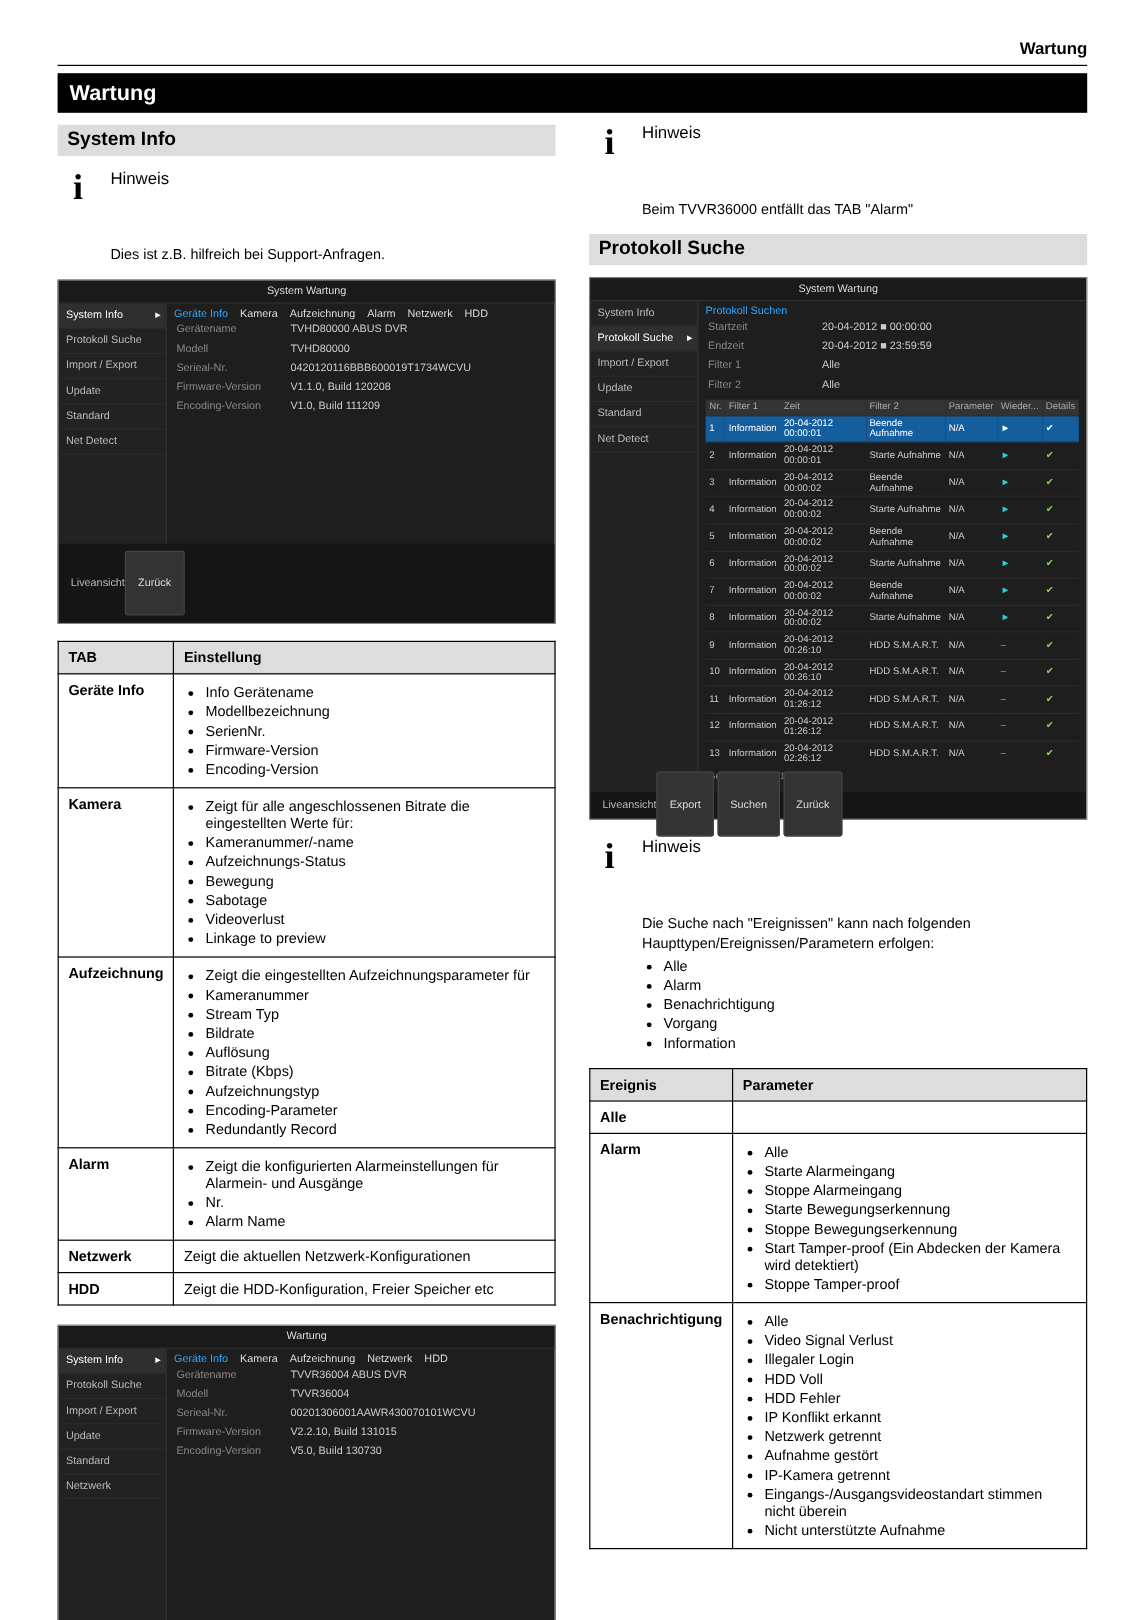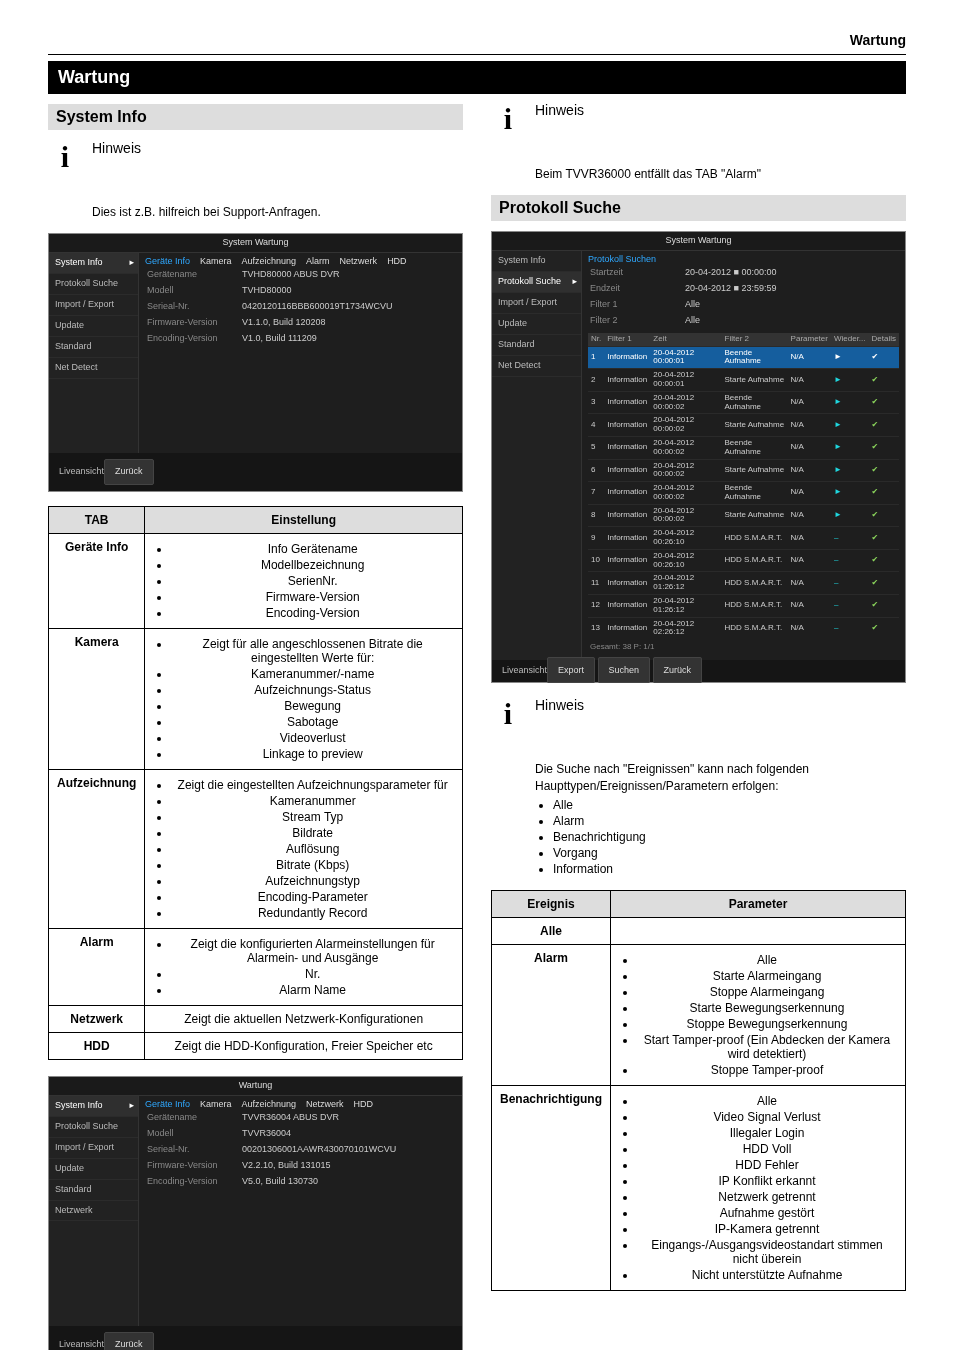--- a/index.html
+++ b/index.html
@@ -67,39 +67,39 @@
   .dvr-side div { padding: 5px 6px; color: #bbb; border-bottom: 1px solid #2b2b2b; }
   .dvr-side .sel { background: #2f2f2f; color: #fff; position: relative; }
   .dvr-side .sel::after { content: "▸"; position: absolute; right: 4px; }
   .dvr-tabs { padding: 4px 12px 0 6px; color: #ddd; }
   .dvr-tabs span { margin-right: 10px; }
   .dvr-tabs .act { color: #2fa8ff; }
   .dvr-kv { display: flex; padding: 3px 8px; }
   .dvr-kv .k { width: 95px; color: #888; }
   .dvr-kv .v { color: #ccc; }
   .dvr-foot { display: flex; align-items: center; padding: 6px 10px; background: #151515; }
-  .dvr-btn { background: #333; color: #ddd; padding: 7px 10px; border: 1px solid #444; border-radius: 2px; }
+  .dvr-btn { background: #333; color: #ddd; padding: 21px 10px; border: 1px solid #444; border-radius: 2px; }
   .dvr-logtable { width: 100%; border-collapse: collapse; font-size: 8px; color: #ccc; }
   .dvr-logtable th { background: #333; padding: 2px 3px; text-align: left; color: #aaa; font-weight: normal; }
   .dvr-logtable td { padding: 2px 3px; border-top: 1px solid #2a2a2a; }
   .dvr-logtable tr.hl td { background: #155e9e; color: #fff; }
   .cyan { color: #1fd6de; }
   .tick { color: #8bd65c; }
   
   table.desc {
     width: 100%;
     border-collapse: collapse;
     font-size: 12px;
     margin: 8px 0 16px 0;
   }
   table.desc th, table.desc td {
     border: 1px solid #000;
     padding: 6px 8px;
     vertical-align: top;
-    text-align: center;
+    text-align: left;
   }
   table.desc th { background: #ddd; font-weight: bold; }
   table.desc td.tab { font-weight: bold; }
   ul.bullets { list-style: disc; padding-left: 18px; }
   ul.bullets li { margin: 2px 0; }
 </style>
 </head>
 <body>
 
 <div class="page">

